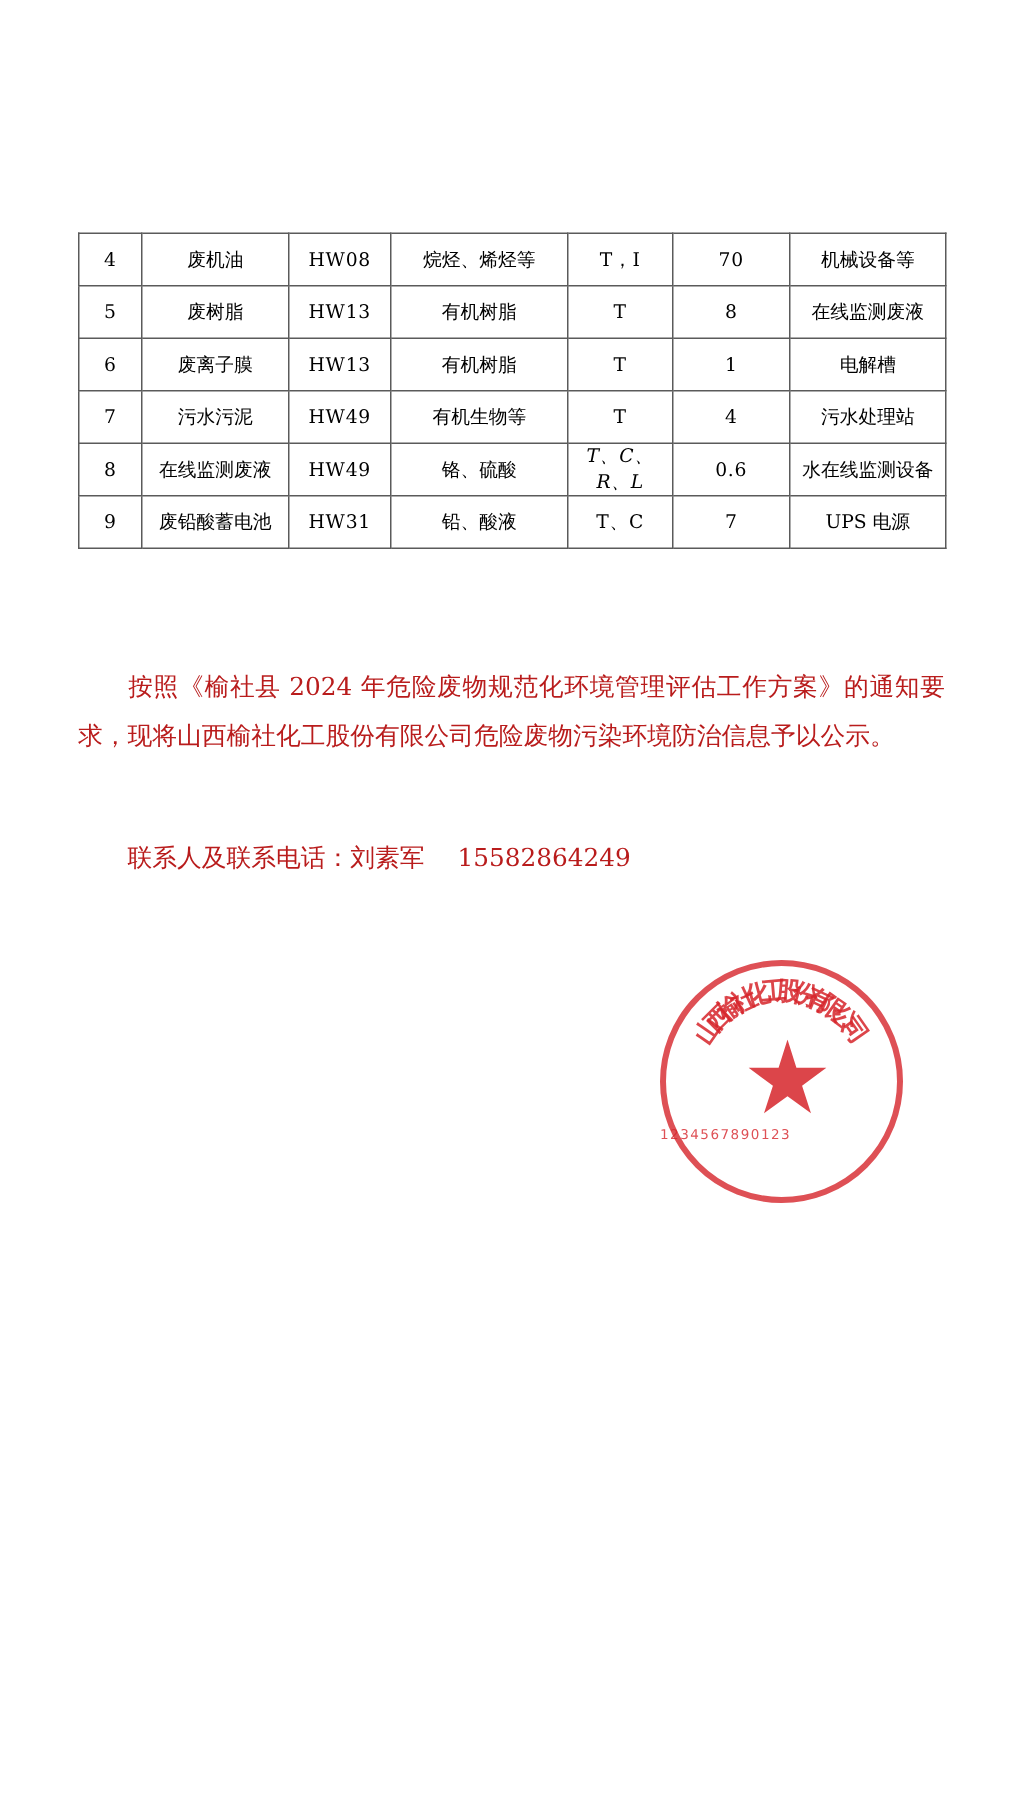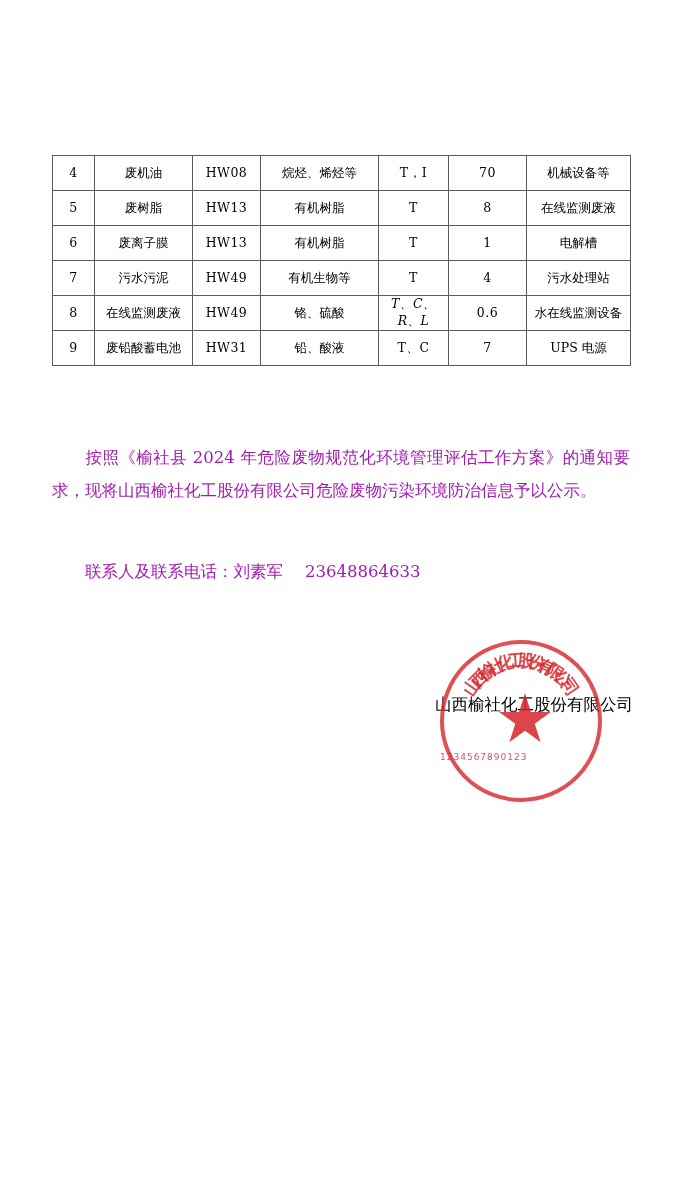--- a/index.html
+++ b/index.html
@@ -63,21 +63,21 @@
   }
 
   
   .para {
     position: absolute;
     left: 52px;
     width: 578px;
     font-size: 16.5px;
     line-height: 33px;
     text-align: justify;
-    color: #a21caf;
+    color: #b91c1c;
     font-family: "DejaVu Serif", "Liberation Serif", serif;
   }
   .para .indent { display: inline-block; width: 33px; }
 
   #para-notice { top: 424px; }
   #para-contact { top: 538px; }
 
   .contact-gap { display: inline-block; width: 22px; }
 
   
@@ -225,24 +225,23 @@
         <td>铅、酸液</td>
         <td class="cell-latin">T、C</td>
         <td class="cell-latin">7</td>
         <td>UPS 电源</td>
       </tr>
     </tbody>
   </table>
 
   <p class="para" id="para-notice"><span class="indent"></span><span>按照《榆社县 2024 年危险废物规范化环境管理评估工作方案》的通知要求，现将山西榆社化工股份有限公司危险废物污染环境防治信息予以公示。</span></p>
 
-  <p class="para" id="para-contact"><span class="indent"></span><span>联系人及联系电话：</span><span>刘素军</span><span class="contact-gap"></span><span>23648864633</span></p>
+  <p class="para" id="para-contact"><span class="indent"></span><span>联系人及联系电话：</span><span>刘素军</span><span class="contact-gap"></span><span>15582864249</span></p>
 
   <div class="signature">
-    <span class="sig-line">山西榆社化工股份有限公司</span>
   </div>
 
   <div class="seal">
     <div class="seal-ring"></div>
     <div class="seal-star"></div>
     <div class="seal-text-top" id="seal-arc">
         <div class="seal-arc-char">
           <span style="left: -49.1491px; top: -34.4146px; transform: translate(-50%, -50%) rotate(-55deg);">山</span>
         </div>
         <div class="seal-arc-char">

